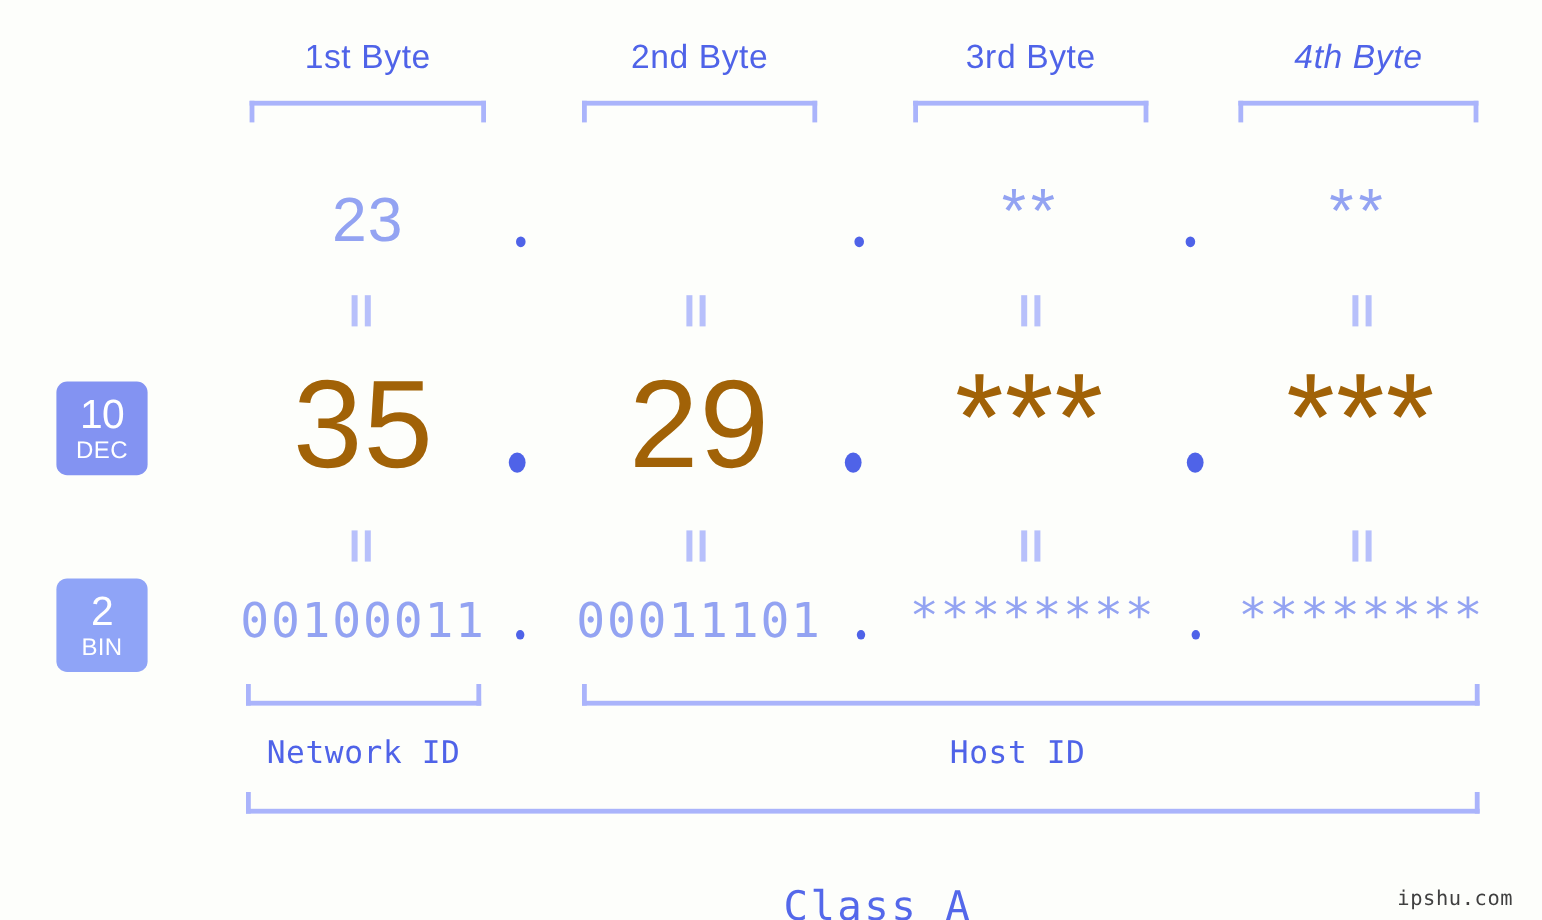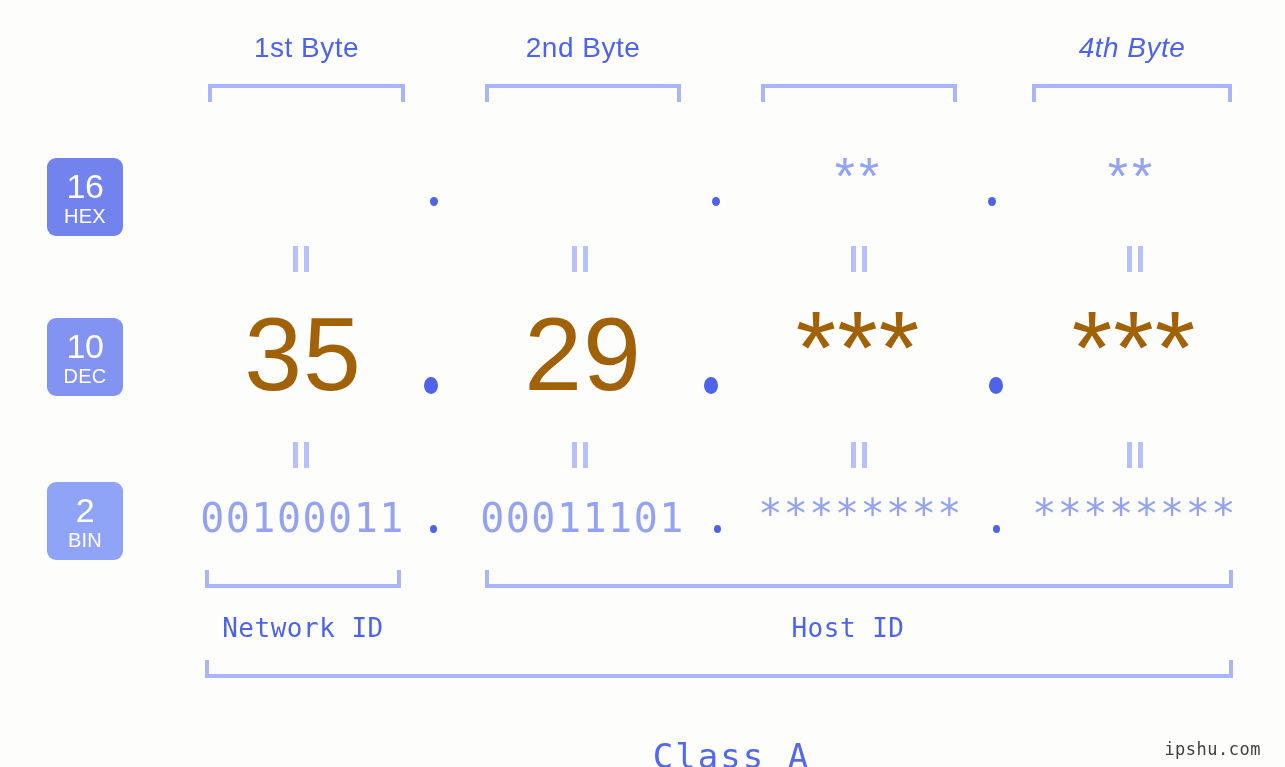--- a/index.html
+++ b/index.html
@@ -170,42 +170,40 @@
     letter-spacing: 0.5px;
   }
 </style>
 </head>
 <body>
 
 <div class="stage">
 
   <div class="byte-label" style="left:208px; width:197px;">1st Byte</div>
   <div class="byte-label" style="left:485px; width:196px;">2nd Byte</div>
+  <div class="byte-label" style="left:761px; width:196px;">3rd Byte</div>
   <div class="byte-label" style="left:1032px; width:200px;font-style:italic;">4th Byte</div>
 
   <div class="bracket-top" style="left:208px; top:84px; width:197px;"></div>
   <div class="bracket-top" style="left:485px; top:84px; width:196px;"></div>
   <div class="bracket-top" style="left:761px; top:84px; width:196px;"></div>
   <div class="bracket-top" style="left:1032px; top:84px; width:200px;"></div>
 
-  <div class="badge" style="top:158px; background:#7383ee;">
-    <span class="num">16</span>
-    <span class="name">HEX</span>
-  </div>
 
   <div class="badge" style="top:318px; background:#8393f2;">
     <span class="num">10</span>
     <span class="name">DEC</span>
   </div>
 
   <div class="badge" style="top:482px; background:#8fa4f7;">
     <span class="num">2</span>
     <span class="name">BIN</span>
   </div>
 
+  <div class="cell hex-val" style="left:208px; top:158px; width:197px;">23</div>
   <div class="cell hex-star" style="left:761px; top:150px; width:196px;">**</div>
   <div class="cell hex-star" style="left:1032px; top:150px; width:200px;">**</div>
 
   <div class="dot dot-sm" style="left:430px; top:197px;"></div>
   <div class="dot dot-sm" style="left:712px; top:197px;"></div>
   <div class="dot dot-sm" style="left:988px; top:197px;"></div>
 
   <div class="eq" style="left:293px; top:246px;">
       <i></i>
       <i></i>

